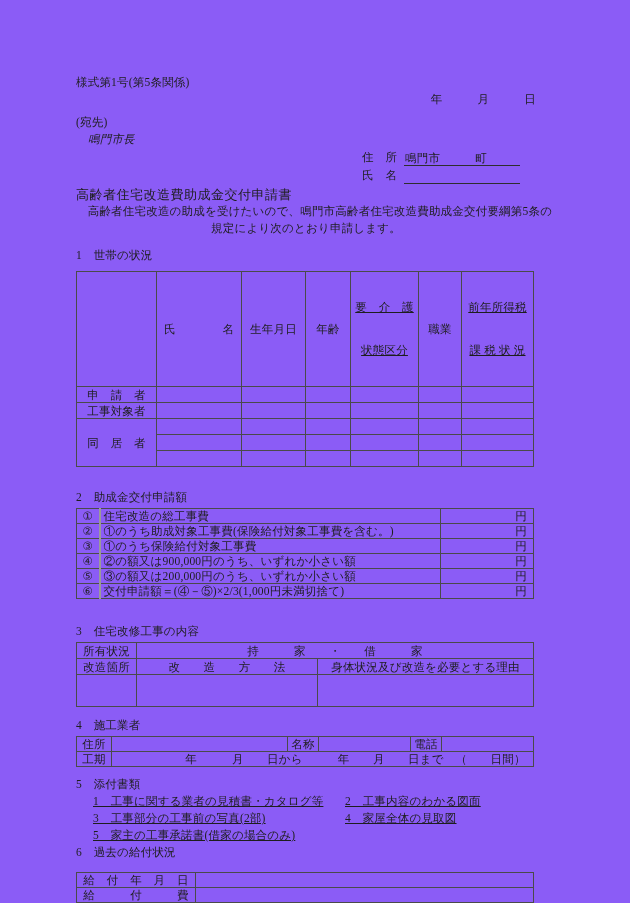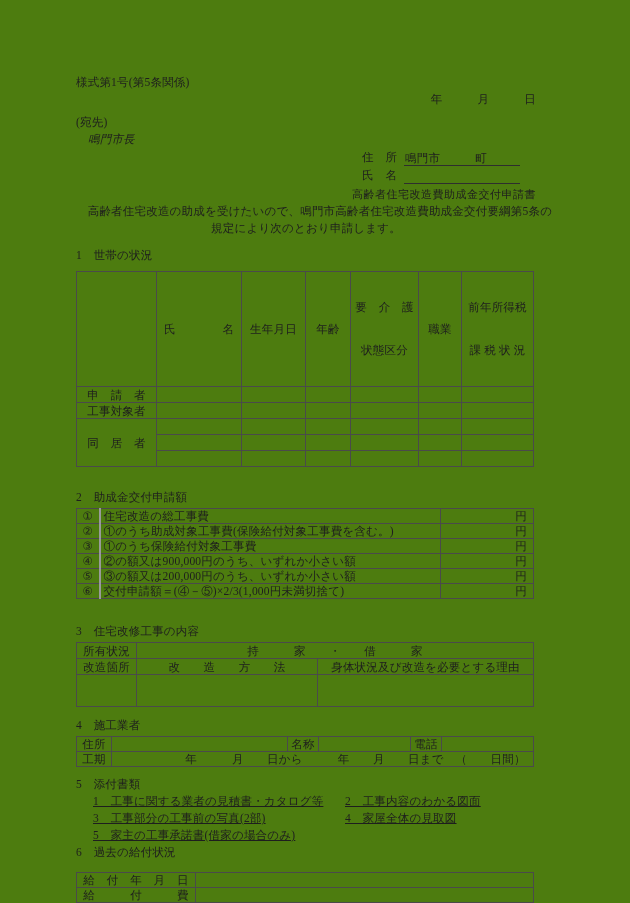--- a/index.html
+++ b/index.html
@@ -3,56 +3,56 @@
 <meta charset="utf-8">
 <style>
   * { box-sizing: border-box; margin: 0; padding: 0; }
   html,body { width: 630px; height: 903px; }
   body {
     background: #fbfbfb;
     font-family: "Liberation Serif", "DejaVu Serif", serif;
     color: #1e1e1e;
     position: relative;
   }
-  .page { position: absolute; inset: 0; background: #4d7c0f; }
+  .page { position: absolute; inset: 0; background: #8b5cf6; }
   .content {
     position: absolute; left: 76px; top: 74px; width: 460px;
     font-size: 11.5px; line-height: 17px; letter-spacing: 0.2px;
   }
   .line { height: 17px; white-space: pre; }
   .date-line { text-align: right; }
   .addressee-name { padding-left: 12px; font-style: italic; }
   .addr-block { margin-left: 286px; margin-top: 0; }
   .addr-row { display: flex; align-items: flex-end; height: 18px; white-space: pre; }
   .uline {
     display: inline-block; width: 116px; height: 16px;
     border-bottom: 1px solid #2e2e2e; margin-left: 7px; white-space: pre;
     padding-left: 1px;
   }
   .doc-title {
-    text-align: right; font-size: 11px; letter-spacing: 0.5px;
+    text-align: left; font-size: 13px; letter-spacing: 0.5px;
     margin-top: 2px; height: 17px;
   }
   .intro div { white-space: pre; text-align: center; }
   .sec-heading { white-space: pre; height: 17px; }
   .h1m { margin-top: 10px; } .h2m { margin-top: 22px; } .h3m { margin-top: 24px; }
   .h4m { margin-top: 10px; } .h5m { margin-top: 9px; } .h6m { margin-top: 0; }
 
   table {
     border-collapse: collapse; width: 457px; table-layout: fixed;
     margin-top: 2px; border: 1.5px solid #2f2f2f;
   }
   td {
     border: 1px solid #4a4a4a; padding: 0 3px; height: 16px;
     line-height: 14px; font-size: 11.5px; vertical-align: middle;
     overflow: hidden; white-space: pre;
   }
   .t1 { margin-top: 7px; }
   .t1 td.hdr { height: 32px; text-align: center; }
-  .l2 { line-height: 15px; text-align: center; }
+  .l2 { line-height: 15px; text-align: center; text-decoration: underline; }
   .c { text-align: center; }
   .r { text-align: right; padding-right: 6px; }
   .t2 td { height: 14px; }
   .t2 td.numcol { text-align: center; border-right: 2px solid #9a9a9a; }
   .t3 td.tall { height: 32px; }
   .t4 td { height: 15px; }
   .t6 td { height: 14px; }
   .attach-row { display: flex; padding-left: 17px; height: 17px; text-decoration: underline; }
   .attach-left { width: 252px; white-space: pre; }
   .attach-right { white-space: pre; }

